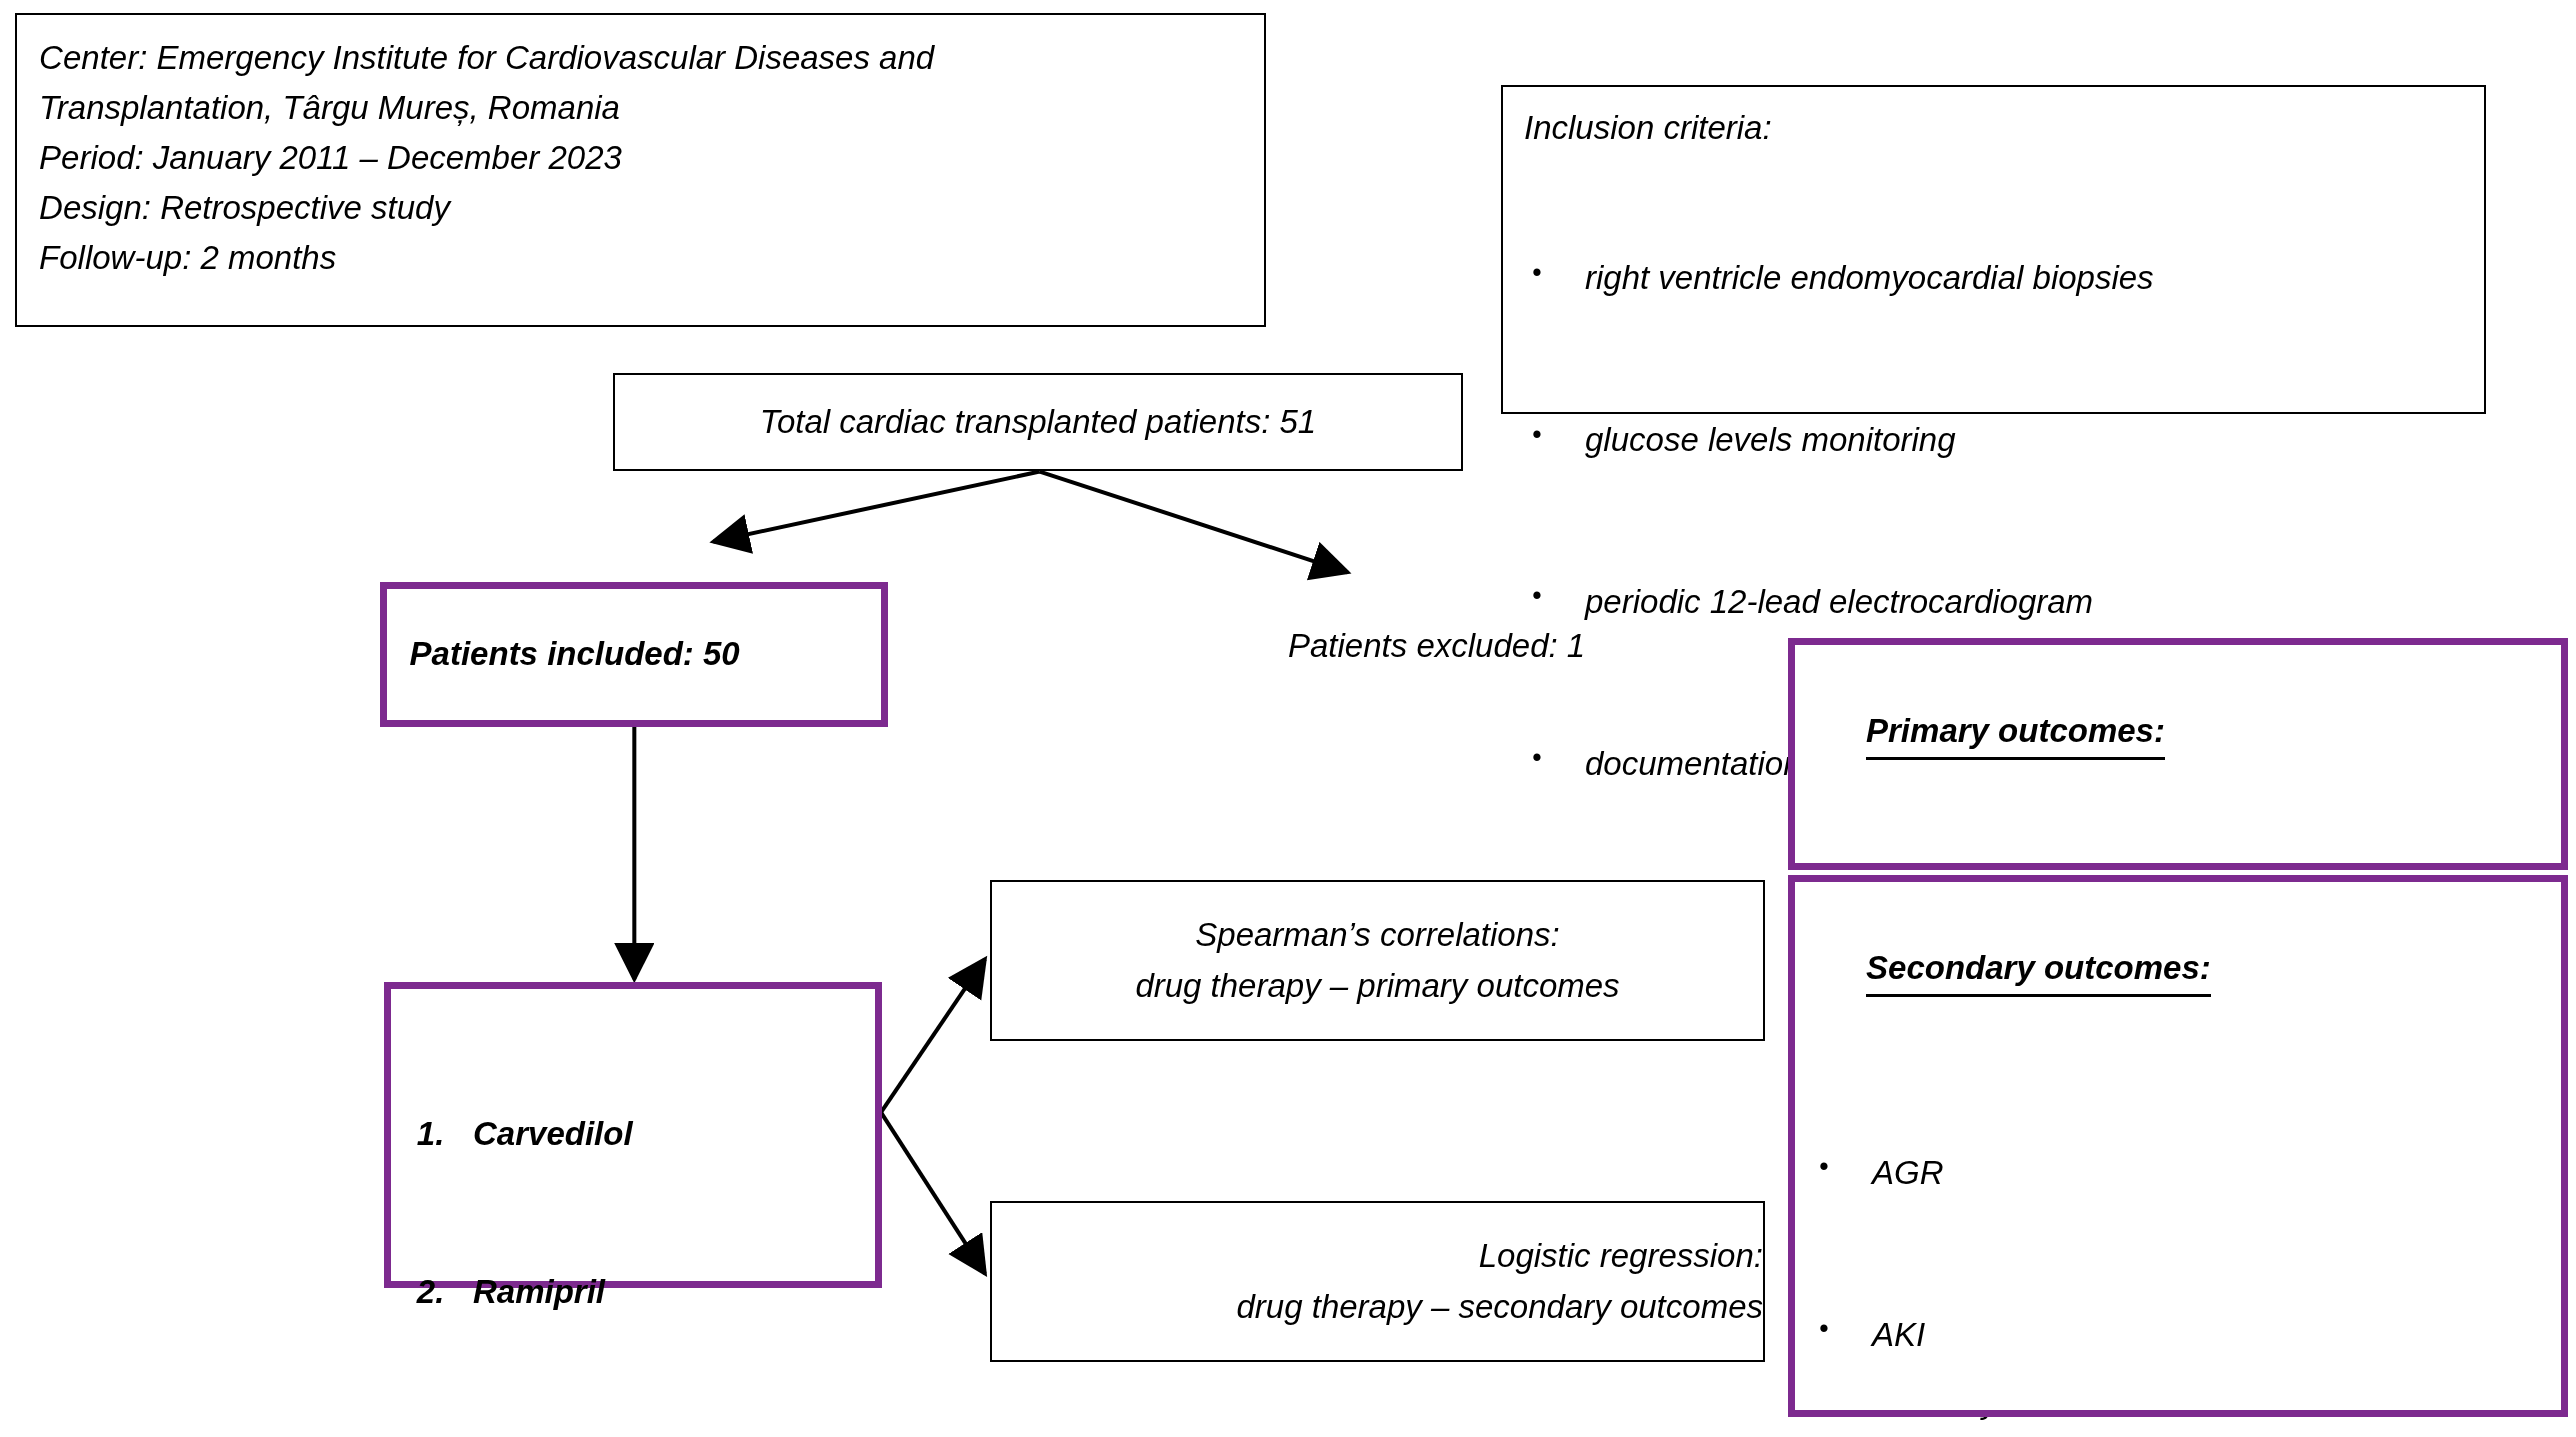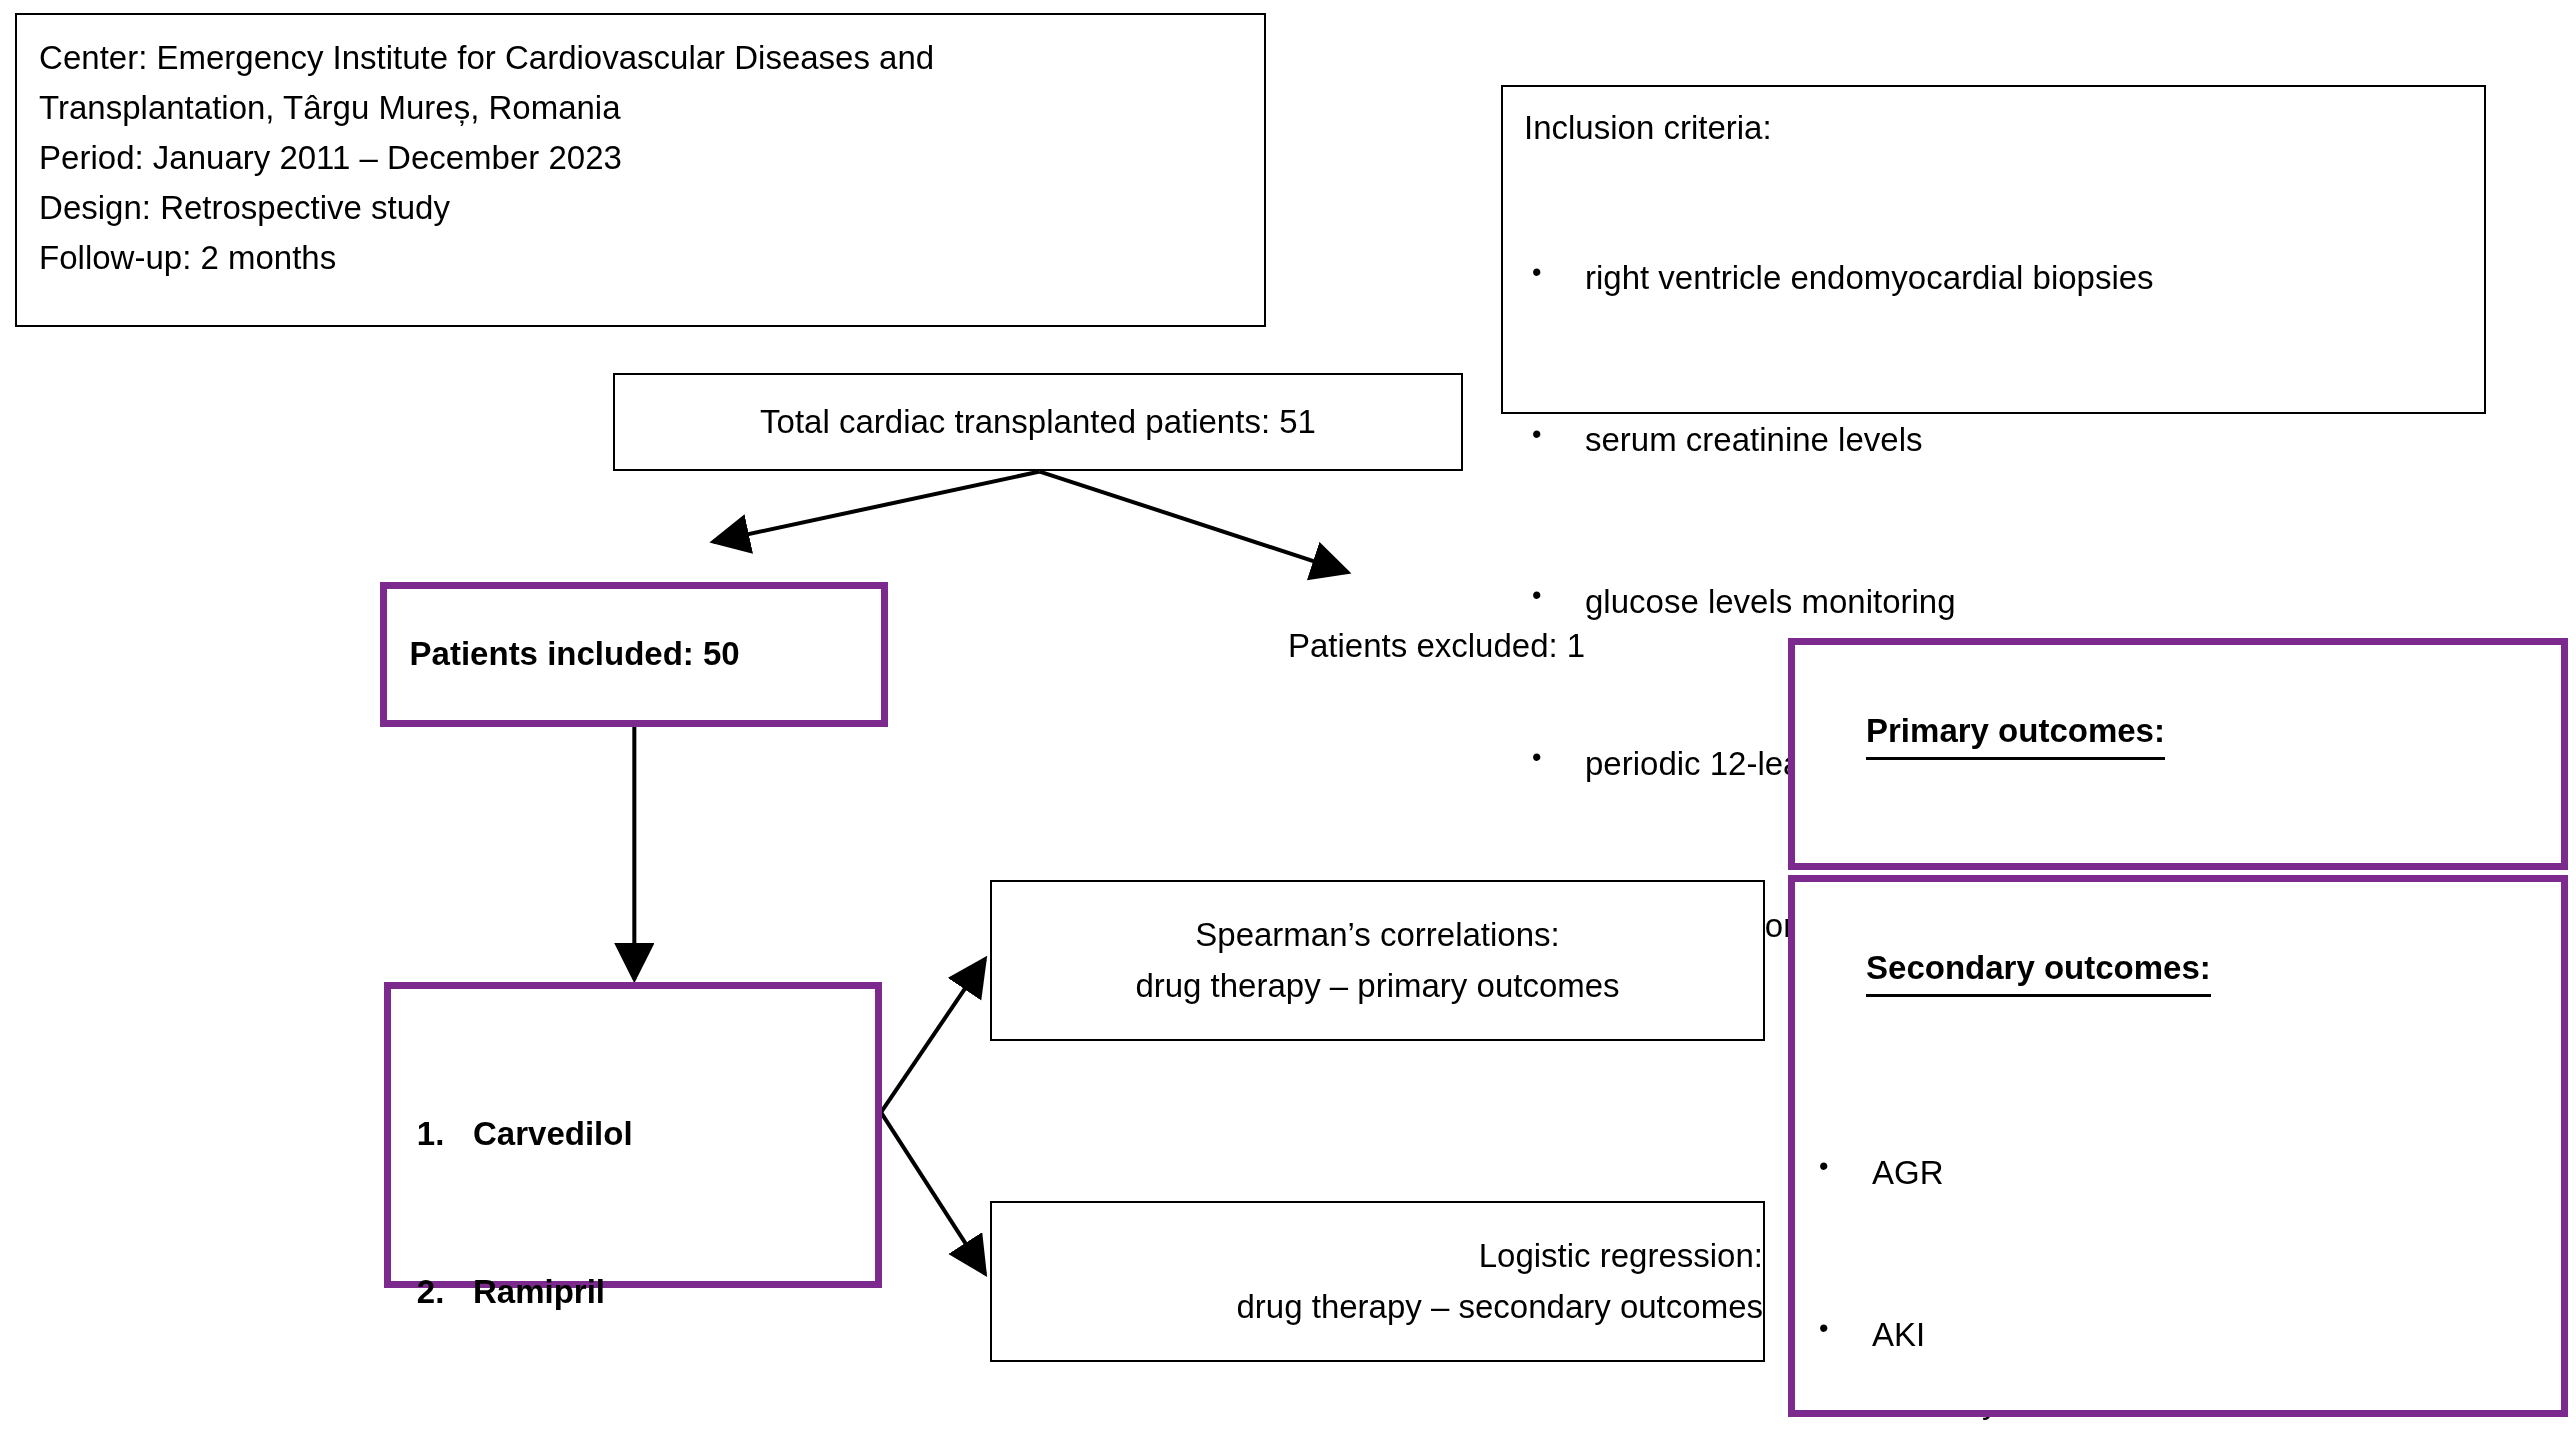--- a/index.html
+++ b/index.html
@@ -7,20 +7,21 @@
     padding: 0;
     background: #ffffff;
   }
   #canvas {
     position: relative;
     width: 2576px;
     height: 1438px;
     background: #ffffff;
     font-family: "Liberation Sans", sans-serif;
     overflow: hidden;
+    font-style: italic;
   }
   .box {
     position: absolute;
     box-sizing: border-box;
     background: #ffffff;
   }
   .box-black {
     border: 2.4px solid #000000;
   }
   .box-purple {
@@ -124,21 +125,20 @@
     <div class="txt">Transplantation, Târgu Mureș, Romania</div>
     <div class="txt">Period: January 2011 – December 2023</div>
     <div class="txt">Design: Retrospective study</div>
     <div class="txt">Follow-up: 2 months</div>
   </div>
 
   <div class="box box-black" style="left:1501px; top:85px; width:985px; height:329px; padding:16px 21px;">
     <div class="txt">Inclusion criteria:</div>
     <ul class="bul txt">
       <li>right ventricle endomyocardial biopsies</li>
-      <li>serum creatinine levels</li>
       <li>glucose levels monitoring</li>
       <li>periodic 12-lead electrocardiogram</li>
       <li>documentation of postoperative infections</li>
     </ul>
   </div>
 
   <div class="box box-black" style="left:613px; top:373px; width:850px; height:98px; display:flex; align-items:center; justify-content:center;">
     <div class="txt">Total cardiac transplanted patients: 51</div>
   </div>
 

